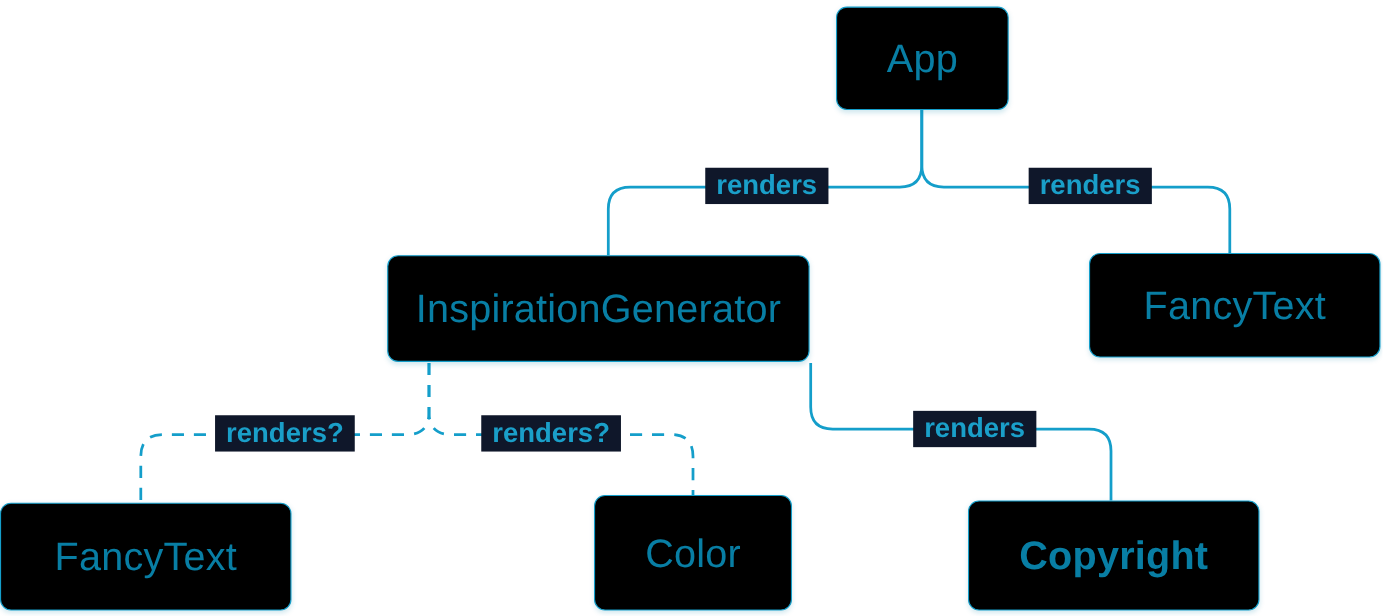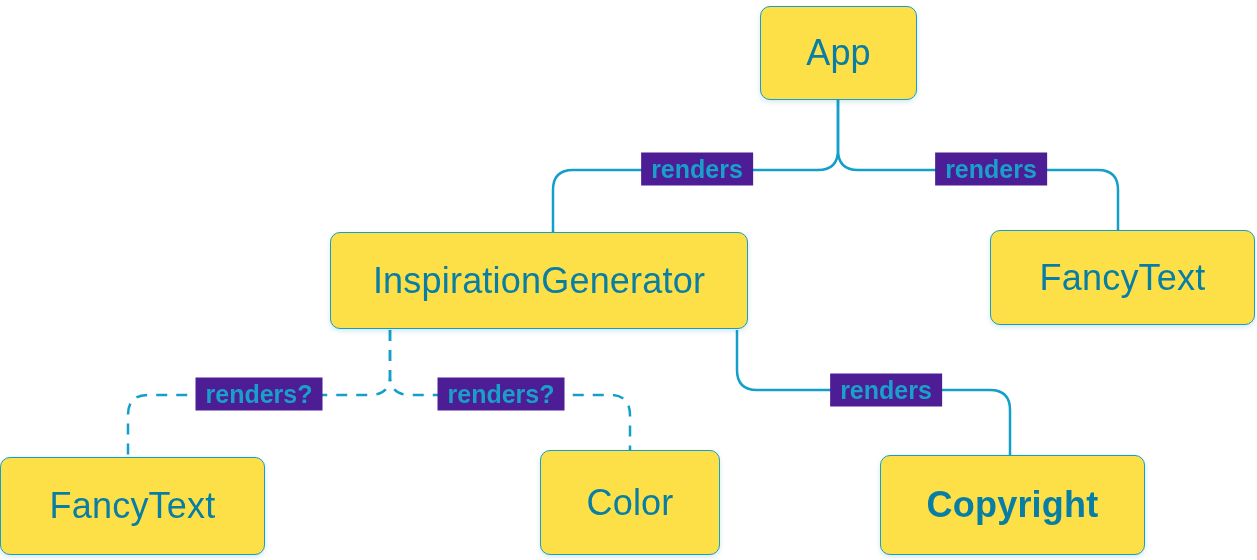--- a/index.html
+++ b/index.html
@@ -26,36 +26,36 @@
     fill: none;
     stroke: #149eca;
     stroke-width: 2.5;
   }
   .edge.dashed {
     stroke-dasharray: 11 9;
   }
   .node {
     position: absolute;
     box-sizing: border-box;
-    background: #fde047;
+    background: #000000;
     border: 1px solid #149eca;
     border-radius: 10px;
     box-shadow: 0 2px 5px rgba(8, 126, 164, 0.18);
     display: flex;
     align-items: center;
     justify-content: center;
     color: #087ea4;
     font-size: 36px;
     font-weight: 500;
     letter-spacing: 0.2px;
   }
   .edge-label {
     position: absolute;
     transform: translate(-50%, -50%);
-    background: #4c1d95;
+    background: #0f172a;
     color: #1a9fc9;
     font-size: 25px;
     font-weight: 600;
     padding: 2px 10px;
     white-space: nowrap;
   }
 </style>
 </head>
 <body>
 
@@ -76,21 +76,21 @@
   <span class="edge-label" style="left: 259px; top: 394px;">renders?</span>
 
   <span class="edge-label" style="left: 501px; top: 394px;">renders?</span>
 
   <span class="edge-label" style="left: 886px; top: 390px;">renders</span>
 
   <div class="node" style="left: 760px; top: 6px; width: 157px; height: 94px;">
     <span>App</span>
   </div>
 
-  <div class="node" style="left: 330px; top: 232px; width: 418px; height: 97px;">
+  <div class="node" style="left: 352px; top: 232px; width: 384px; height: 97px;">
     <span>InspirationGenerator</span>
   </div>
 
   <div class="node" style="left: 990px; top: 230px; width: 265px; height: 95px;">
     <span>FancyText</span>
   </div>
 
   <div class="node" style="left: 0px; top: 457px; width: 265px; height: 98px;">
     <span>FancyText</span>
   </div>

